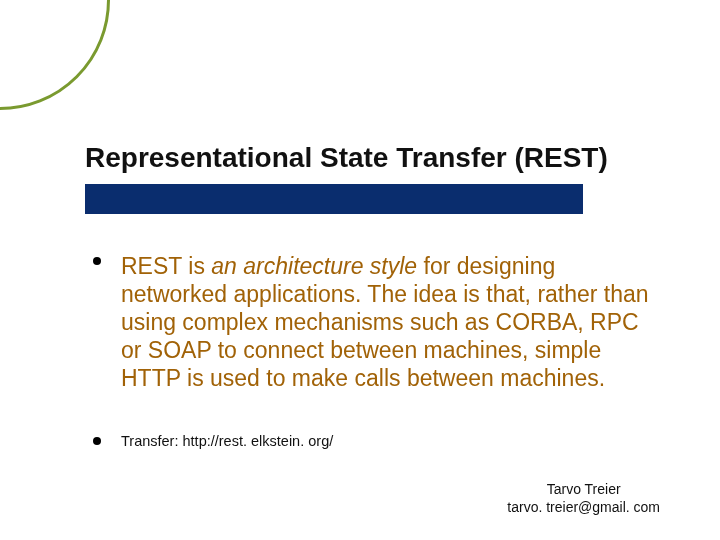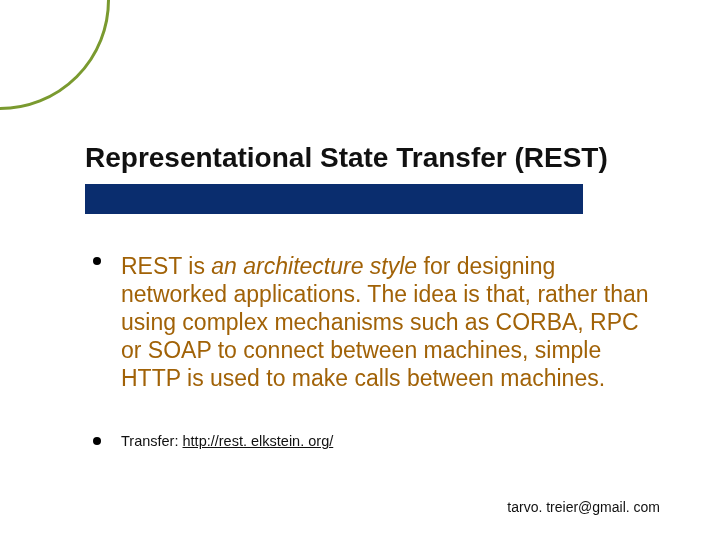--- a/index.html
+++ b/index.html
@@ -62,21 +62,21 @@
   .body-text {
     font-size: 23px;
     line-height: 1.22;
     color: #a16207;
   }
   .body-text .italic { font-style: italic; }
   .source-text {
     font-size: 14.5px;
     color: #111;
   }
-  .source-text .link { text-decoration: underline; }
+  .source-text .link { }
   .footer {
     position: absolute;
     right: 60px;
     bottom: 24px;
     text-align: center;
     font-size: 14px;
     line-height: 1.25;
     color: #111;
   }
 </style>
@@ -97,14 +97,15 @@
     </li>
     <li>
       <span class="source-text">
         <span>Transfer: </span><span class="link">http://rest. elkstein. org/</span>
       </span>
     </li>
   </ul>
 </div>
 
 <div class="footer">
+  <div>Tarvo Treier</div>
   <div>tarvo. treier@gmail. com</div>
 </div>
 
 </body></html>

